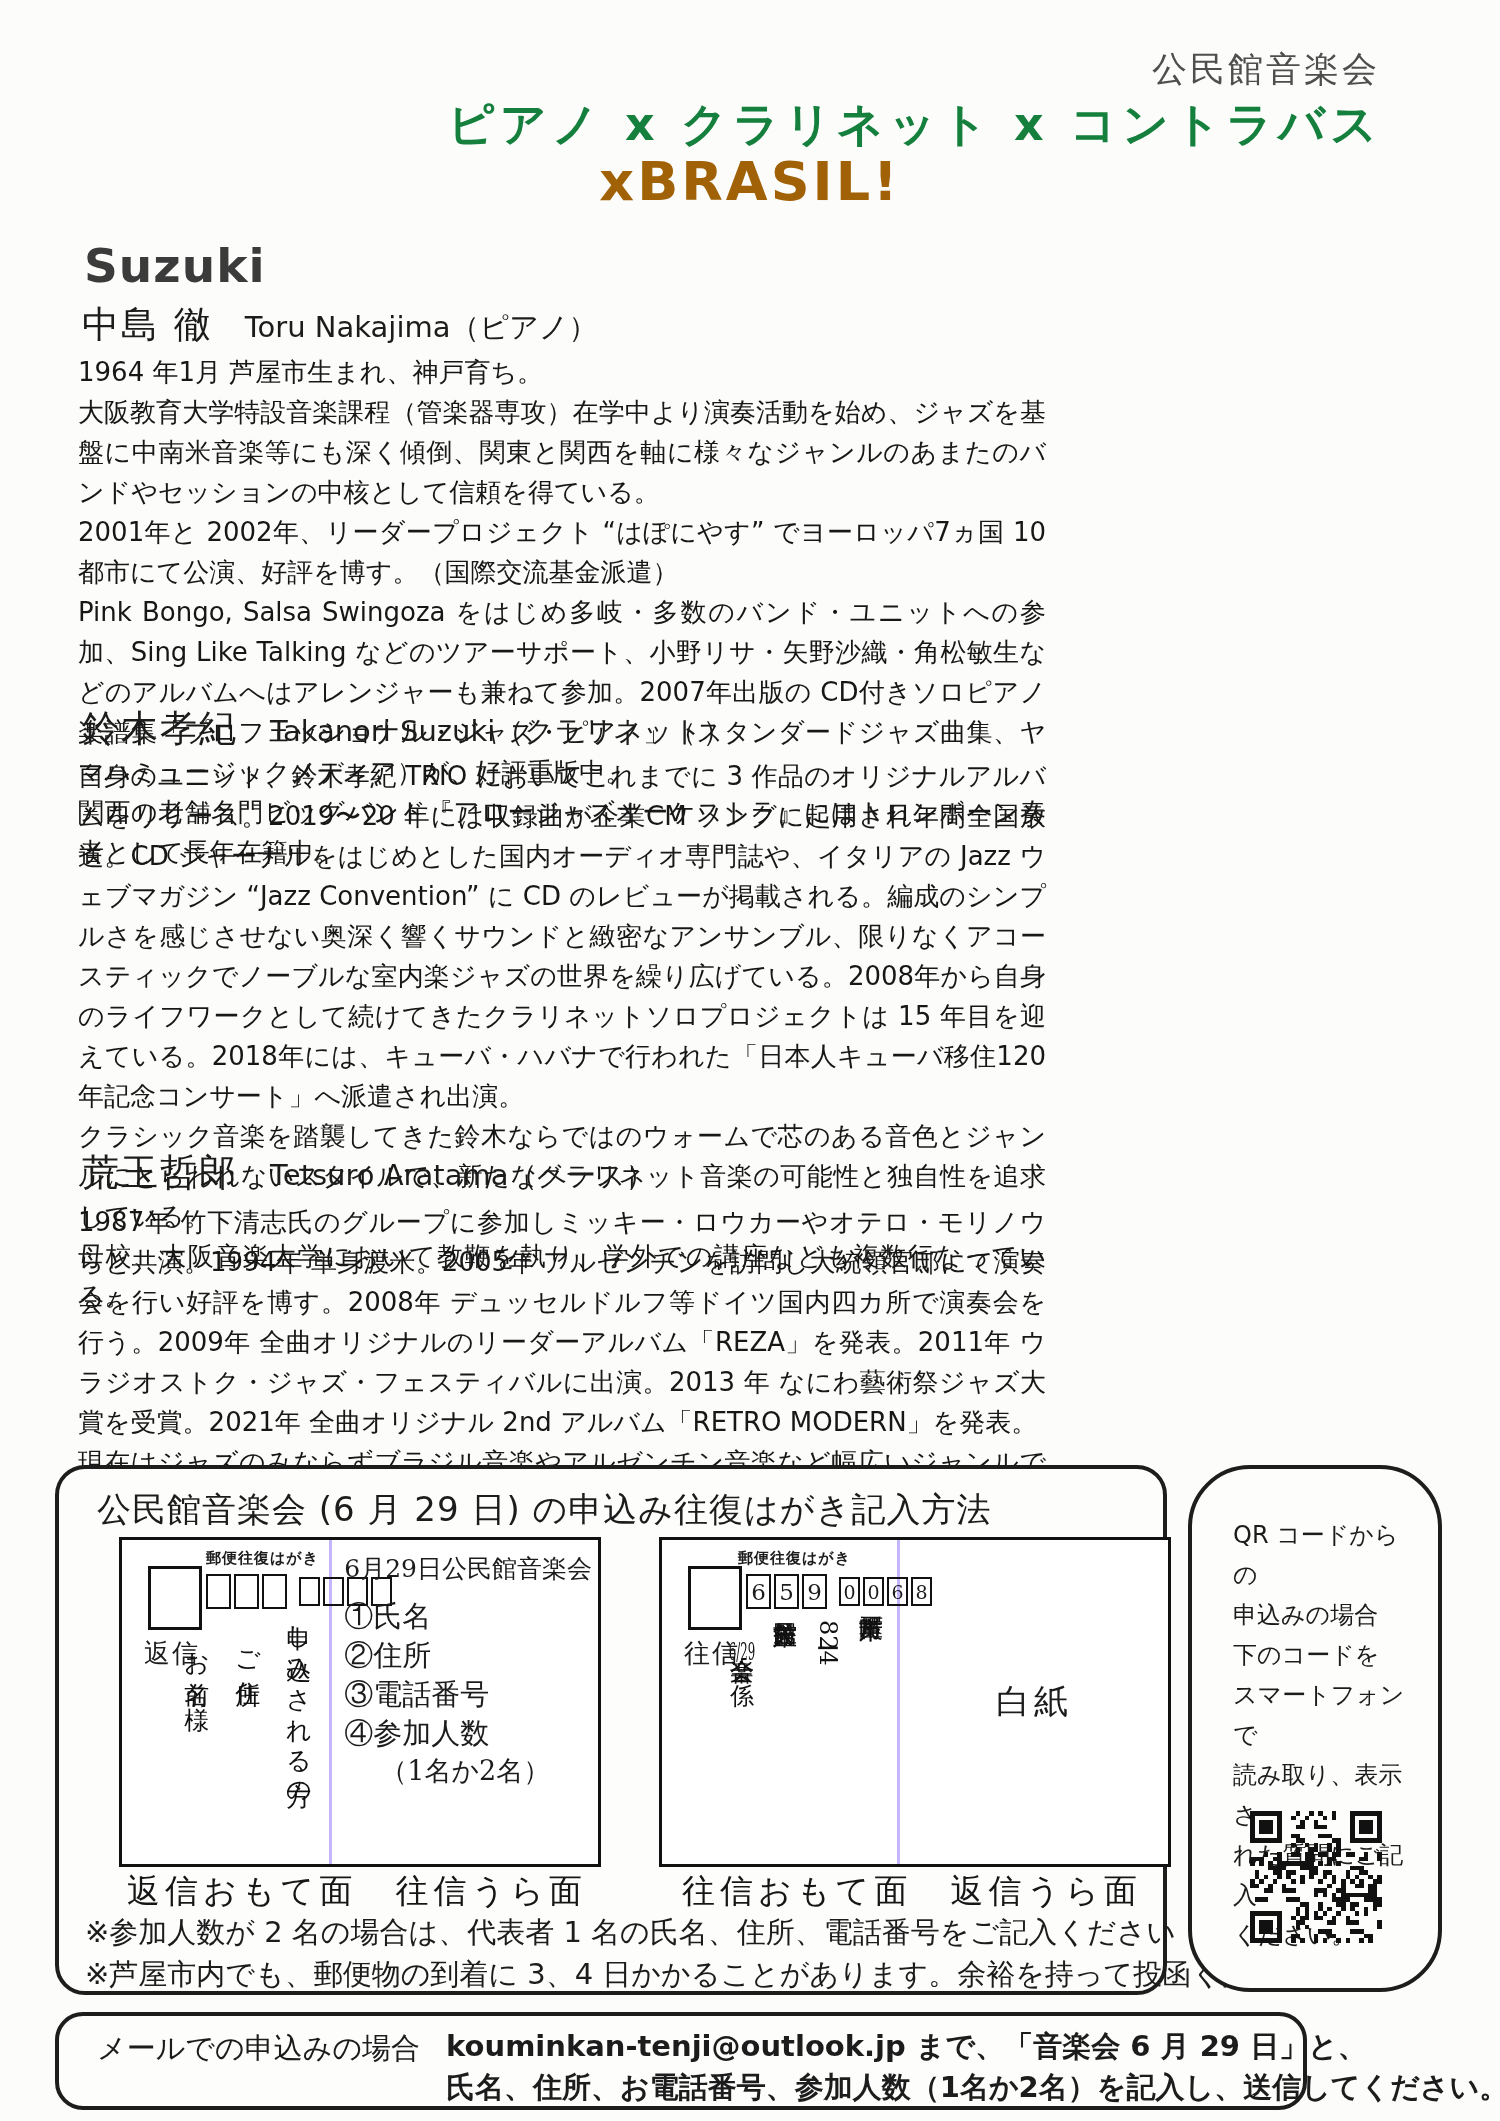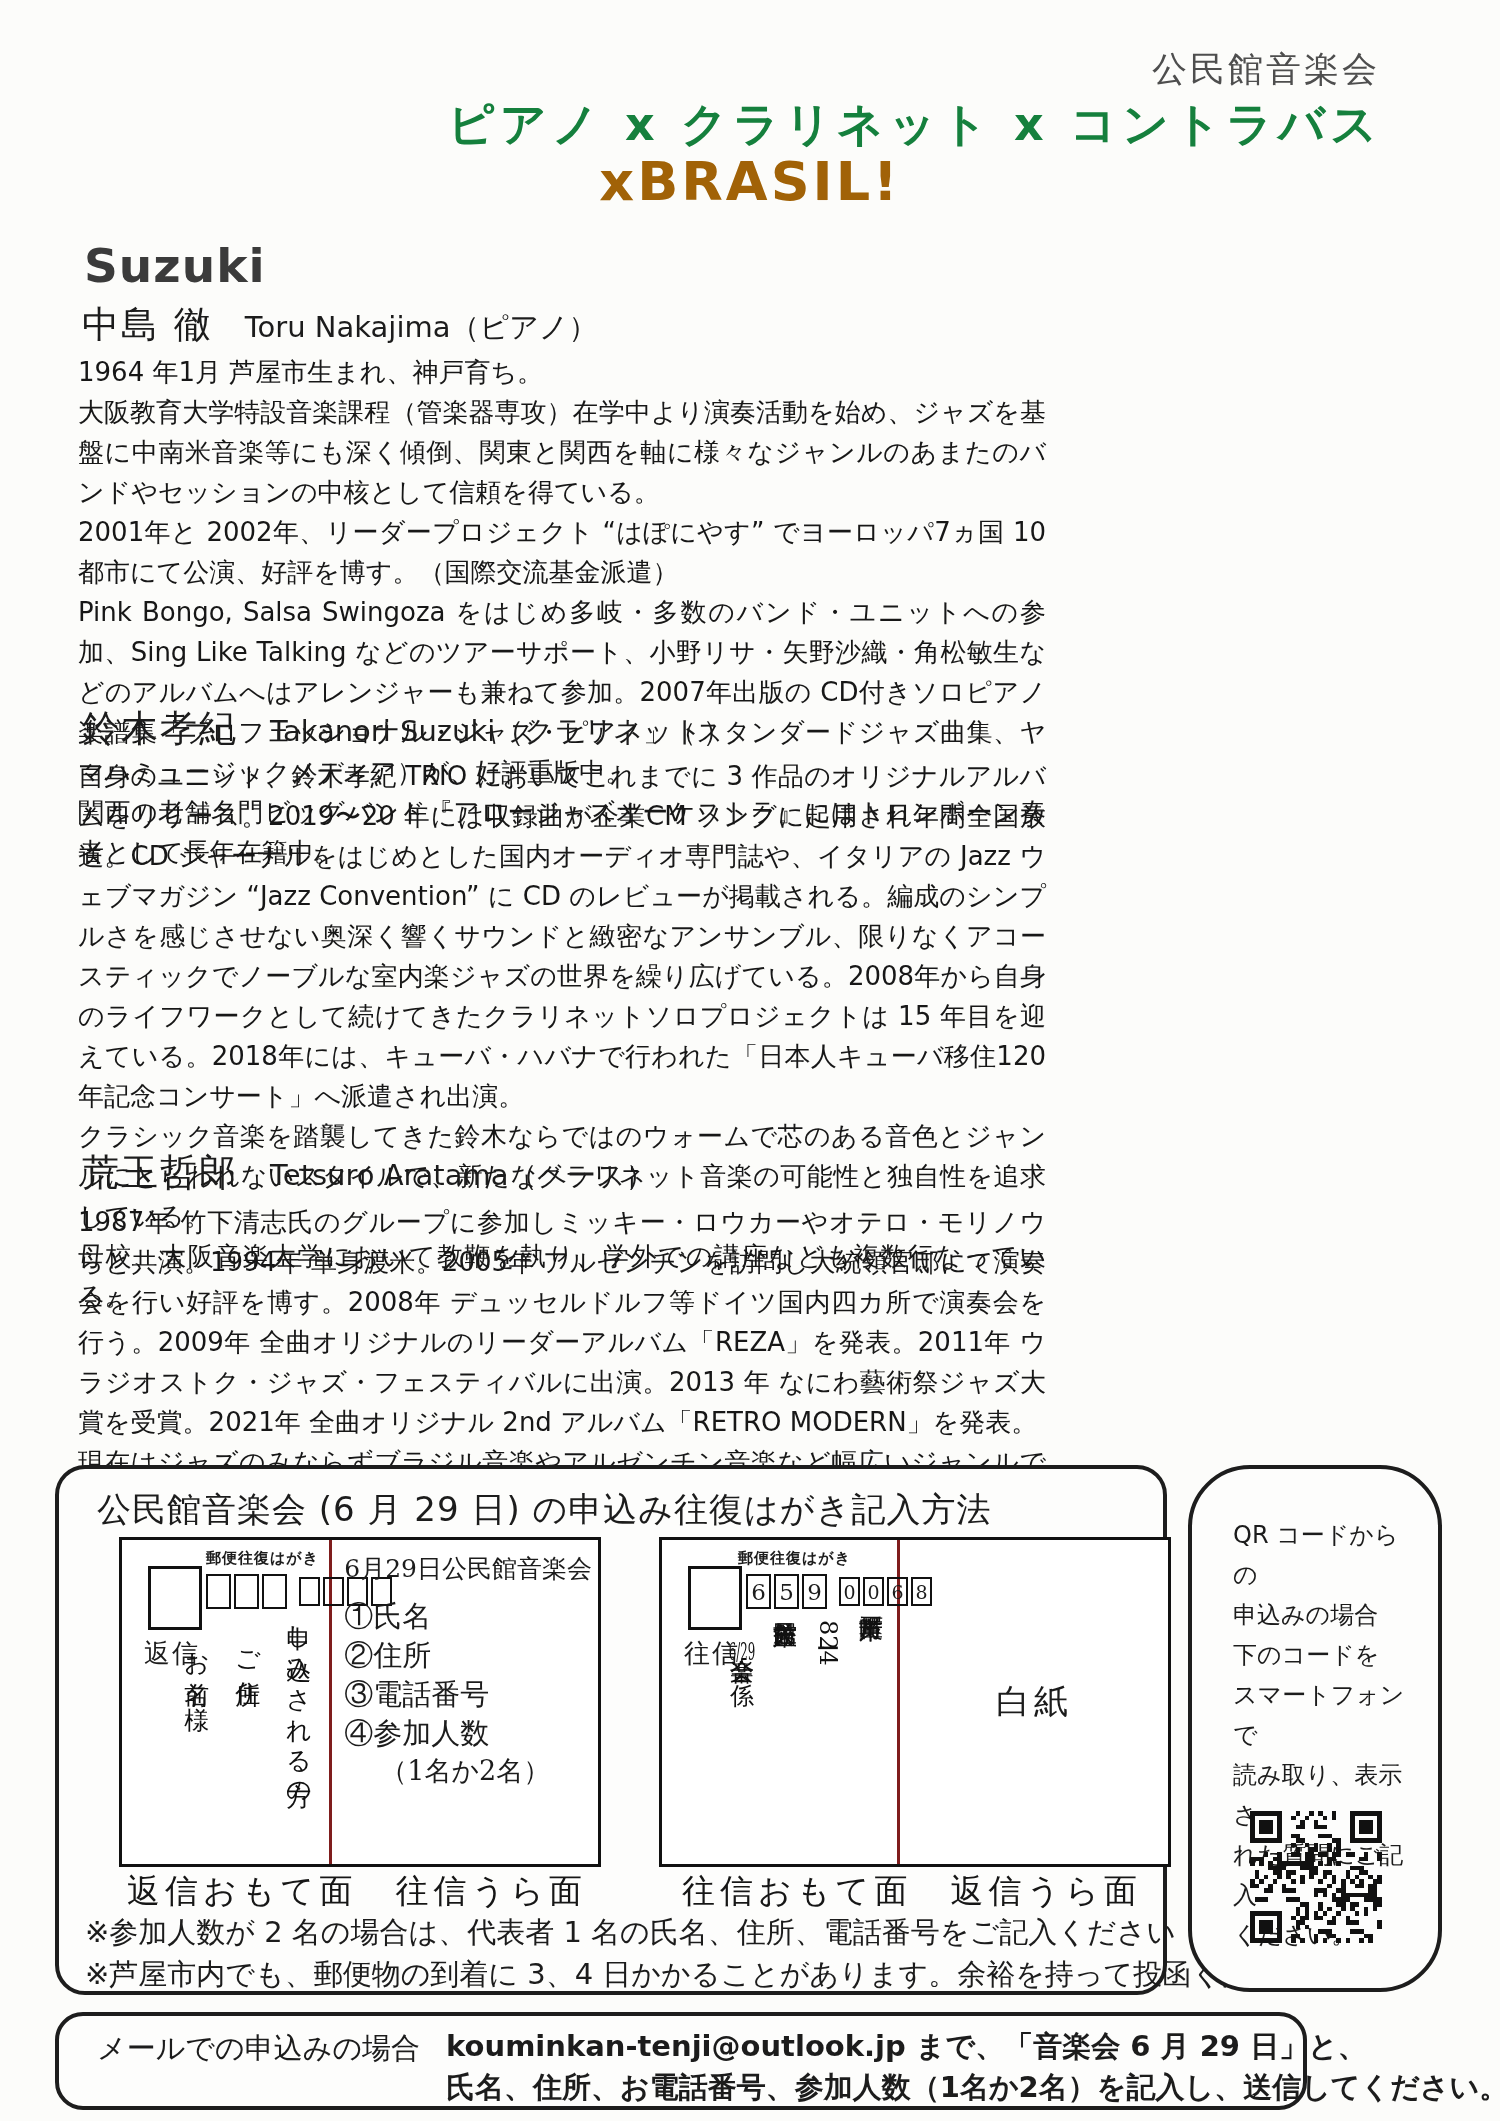--- a/index.html
+++ b/index.html
@@ -34,21 +34,21 @@
     position:absolute; left:55px; top:1465px; width:1112px; height:530px;
     border:4px solid #1d1d1d; border-radius:30px; box-sizing:border-box; background:#fdfdfc;padding-left:46px;
   }
   .app-title { position:absolute; left:38px; top:18px; font-size:34px; letter-spacing:1px; white-space:nowrap; }
   .postcard {
     position:absolute; border:3px solid #111; background:#fff; display:flex;
     font-family:"DejaVu Serif","Liberation Serif",serif;
   }
   .pc-a { left:60px; top:68px; width:476px; height:324px; }
   .pc-b { left:600px; top:68px; width:506px; height:324px; }
-  .pc-left { position:relative; border-right:3px solid #7f1d1d; }
+  .pc-left { position:relative; border-right:3px solid #c4b5fd; }
   .pc-a .pc-left { width:243px; } .pc-b .pc-left { width:235px; }
   .pc-right { flex:1; position:relative; }
   .hagaki-label { position:absolute; top:9px; left:84px; font-size:15px; font-weight:bold; letter-spacing:1px; white-space:nowrap; }
   .pc-b .hagaki-label { left:76px; }
   .stamp { position:absolute; top:26px; left:26px; width:48px; height:58px; border:3px solid #111; }
   .stamp-caption { position:absolute; top:96px; left:22px; font-size:26px; letter-spacing:2px; }
   .postal-row { position:absolute; top:34px; left:84px; display:flex; align-items:flex-start; }
   .pbox { border:2px solid #111; display:flex; align-items:center; justify-content:center; box-sizing:border-box; }
   .pbox.big { width:25px; height:35px; font-size:23px; margin-right:3px; }
   .pbox.small { width:21px; height:29px; font-size:19px; margin-right:3px; margin-top:3px; }

